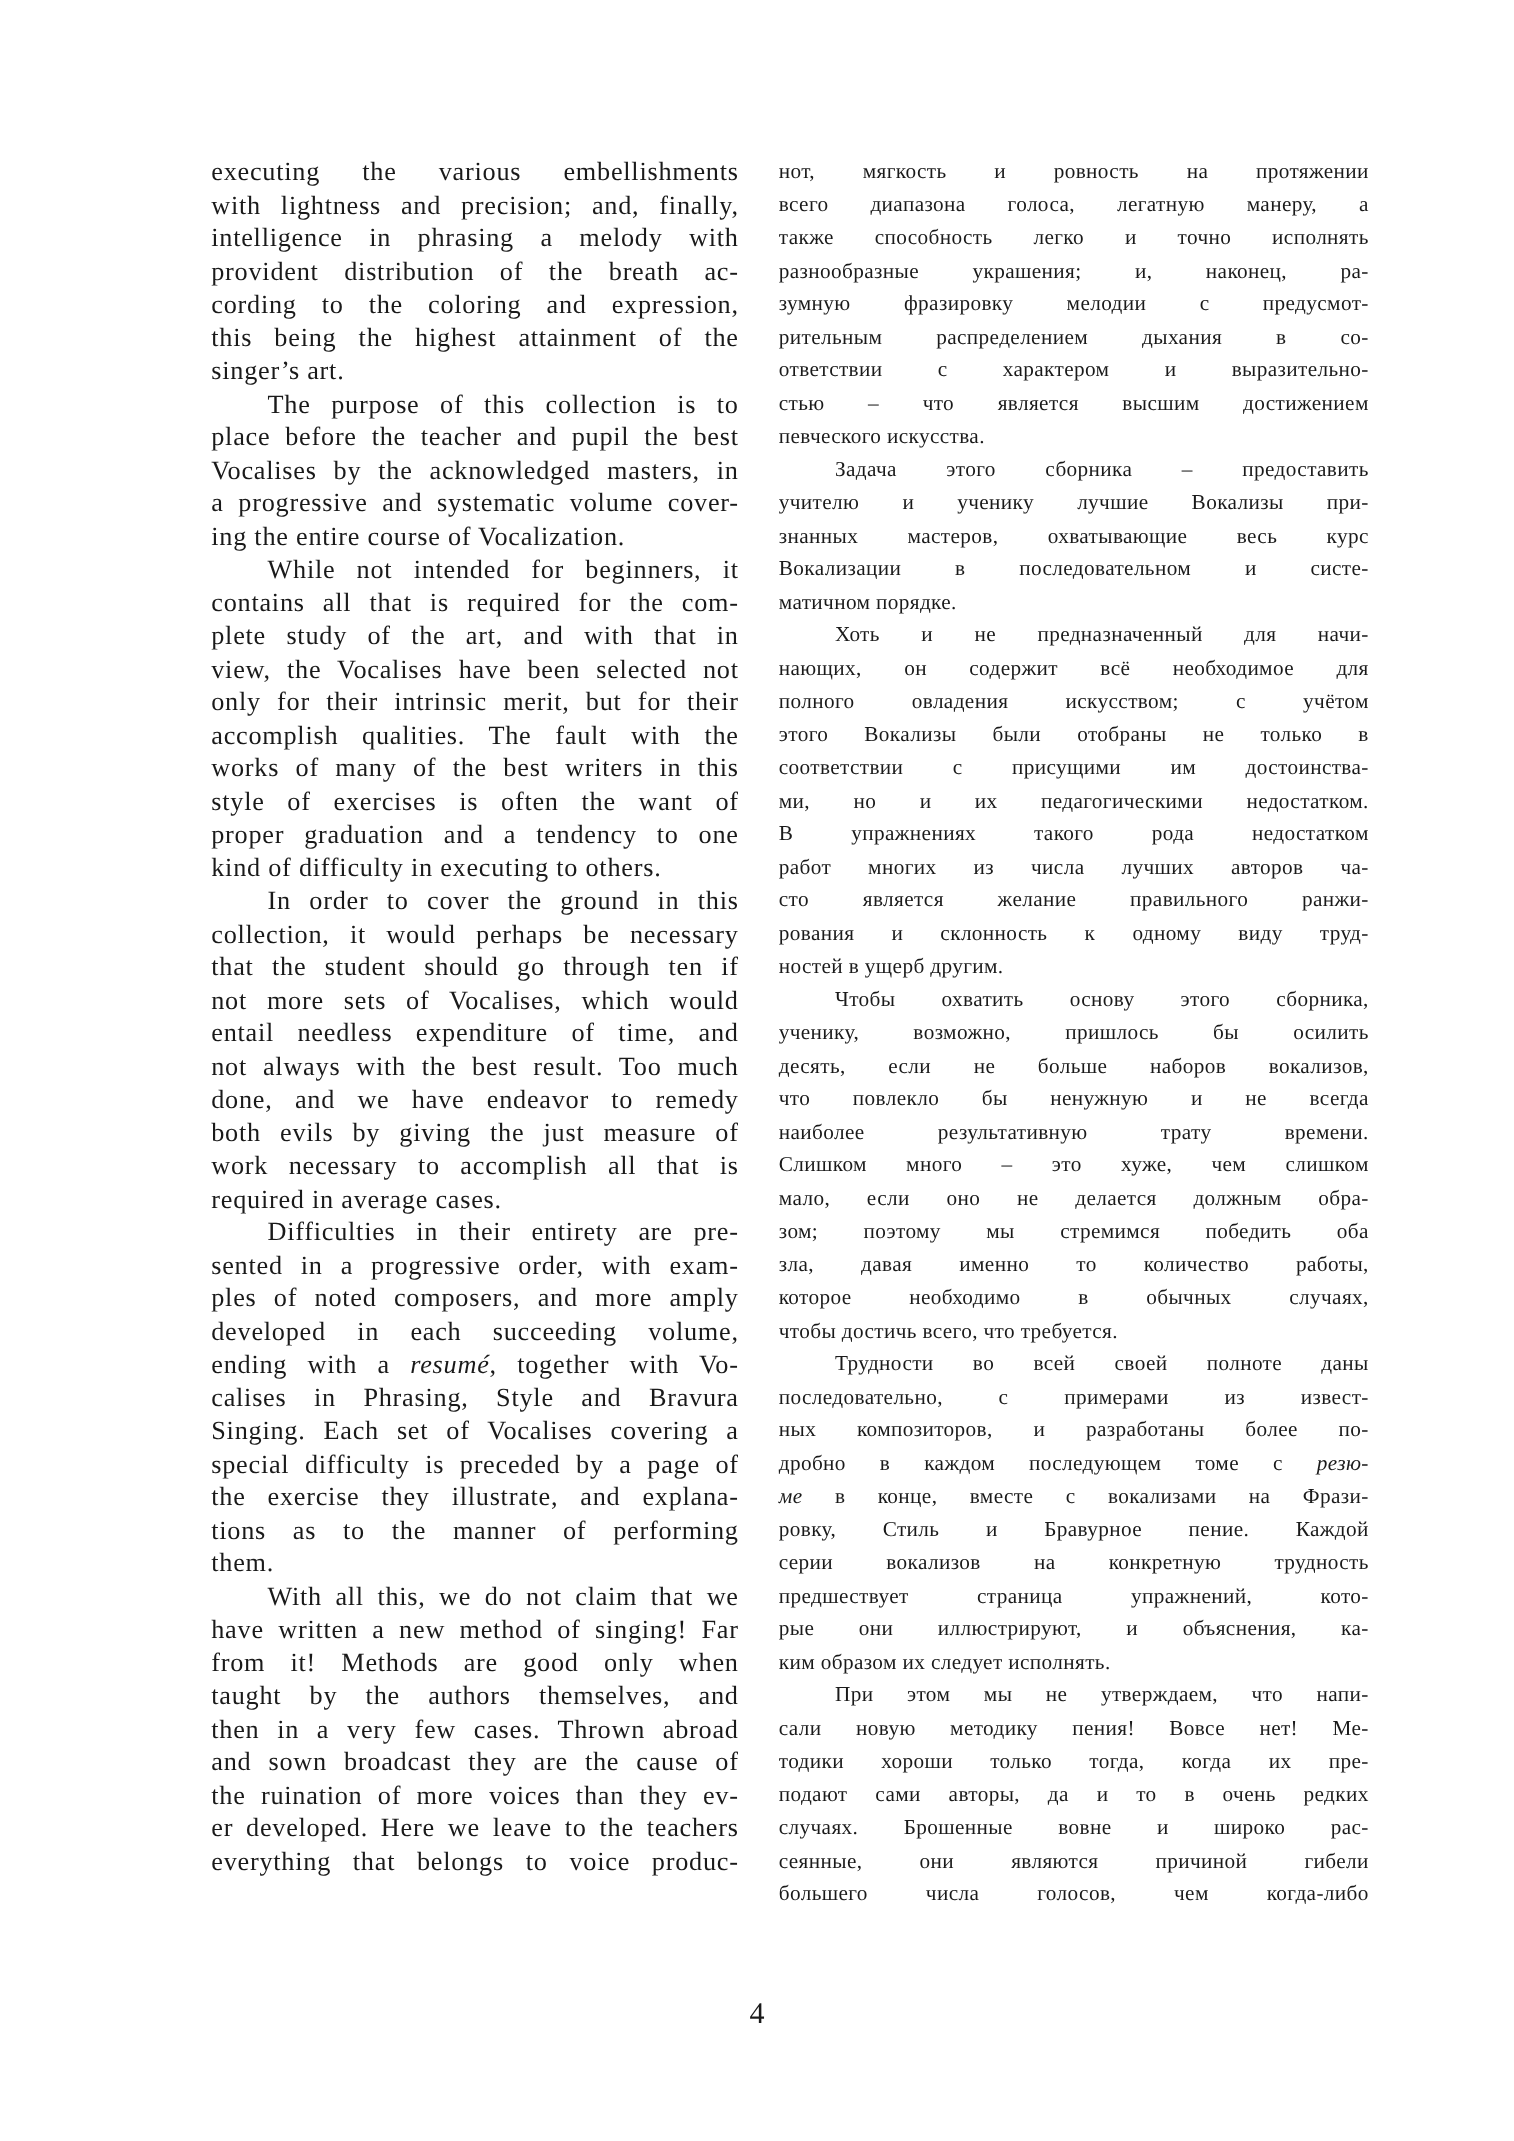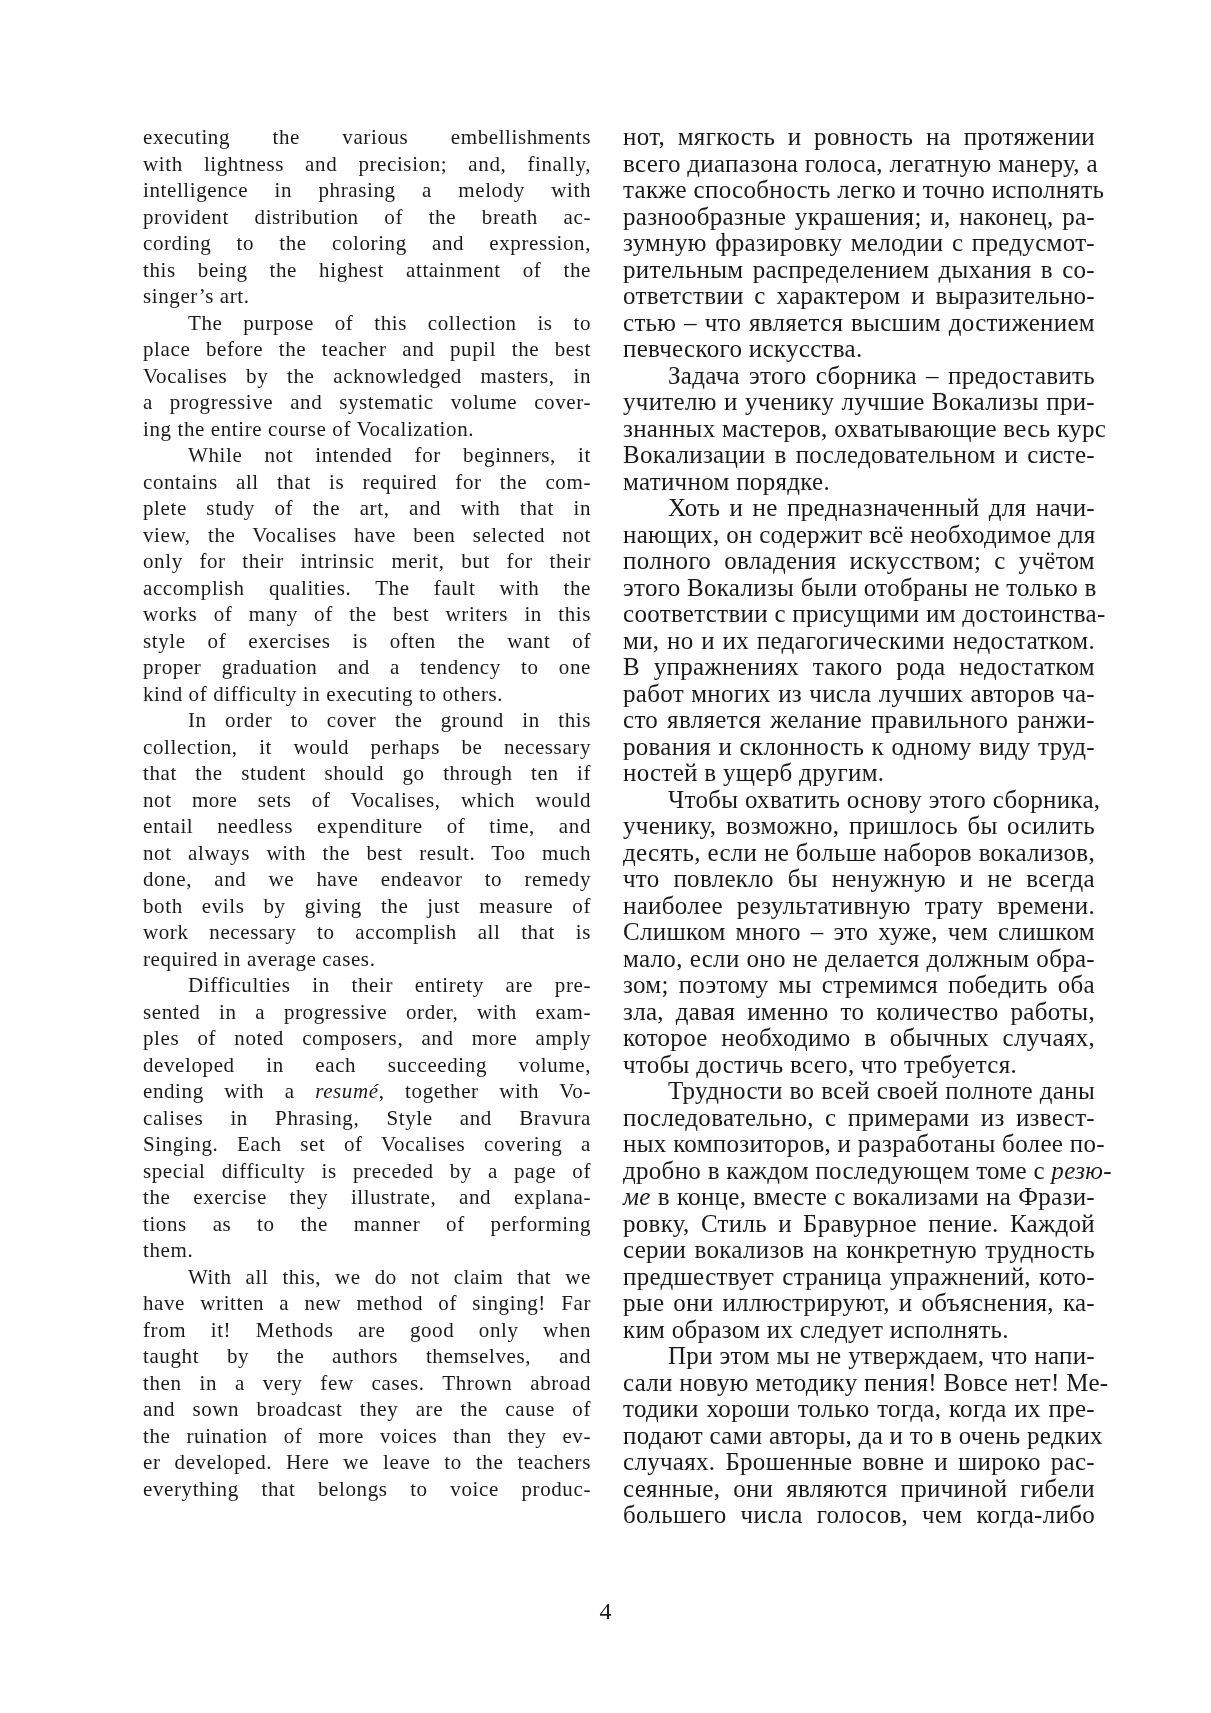--- a/index.html
+++ b/index.html
@@ -19,22 +19,22 @@
     height: 26.5px;
     line-height: 26.5px;
     font-size: 19px;
     white-space: nowrap;
     text-align: justify;
     text-align-last: justify;
     letter-spacing: 0.2px;
   }
   .line.last { text-align-last: left; }
   .line.indent { padding-left: 45px; }
-  .col-en .line { font-family: "Liberation Serif", "DejaVu Serif", serif; font-size: 21px; letter-spacing: 0.6px; }
-  .col-ru .line { font-family: "Liberation Serif", "DejaVu Serif", serif; font-size: 25px; letter-spacing: 0.3px; }
+  .col-en .line { font-family: "Liberation Serif", "DejaVu Serif", serif; font-size: 21px; letter-spacing: 0.6px; margin-left: 26px; }
+  .col-ru .line { font-family: "Liberation Serif", "DejaVu Serif", serif; font-size: 17px; letter-spacing: 0.3px; }
   .para { display: block; }
   .page-number {
     position: absolute; left: 0; width: 1211px; top: 1598px;
     text-align: center;
     font-family: "Liberation Serif", "DejaVu Serif", serif;
     font-size: 24px; color: #1a1a1a;
   }
   em, .it { font-style: italic; }
 </style>
 </head>

